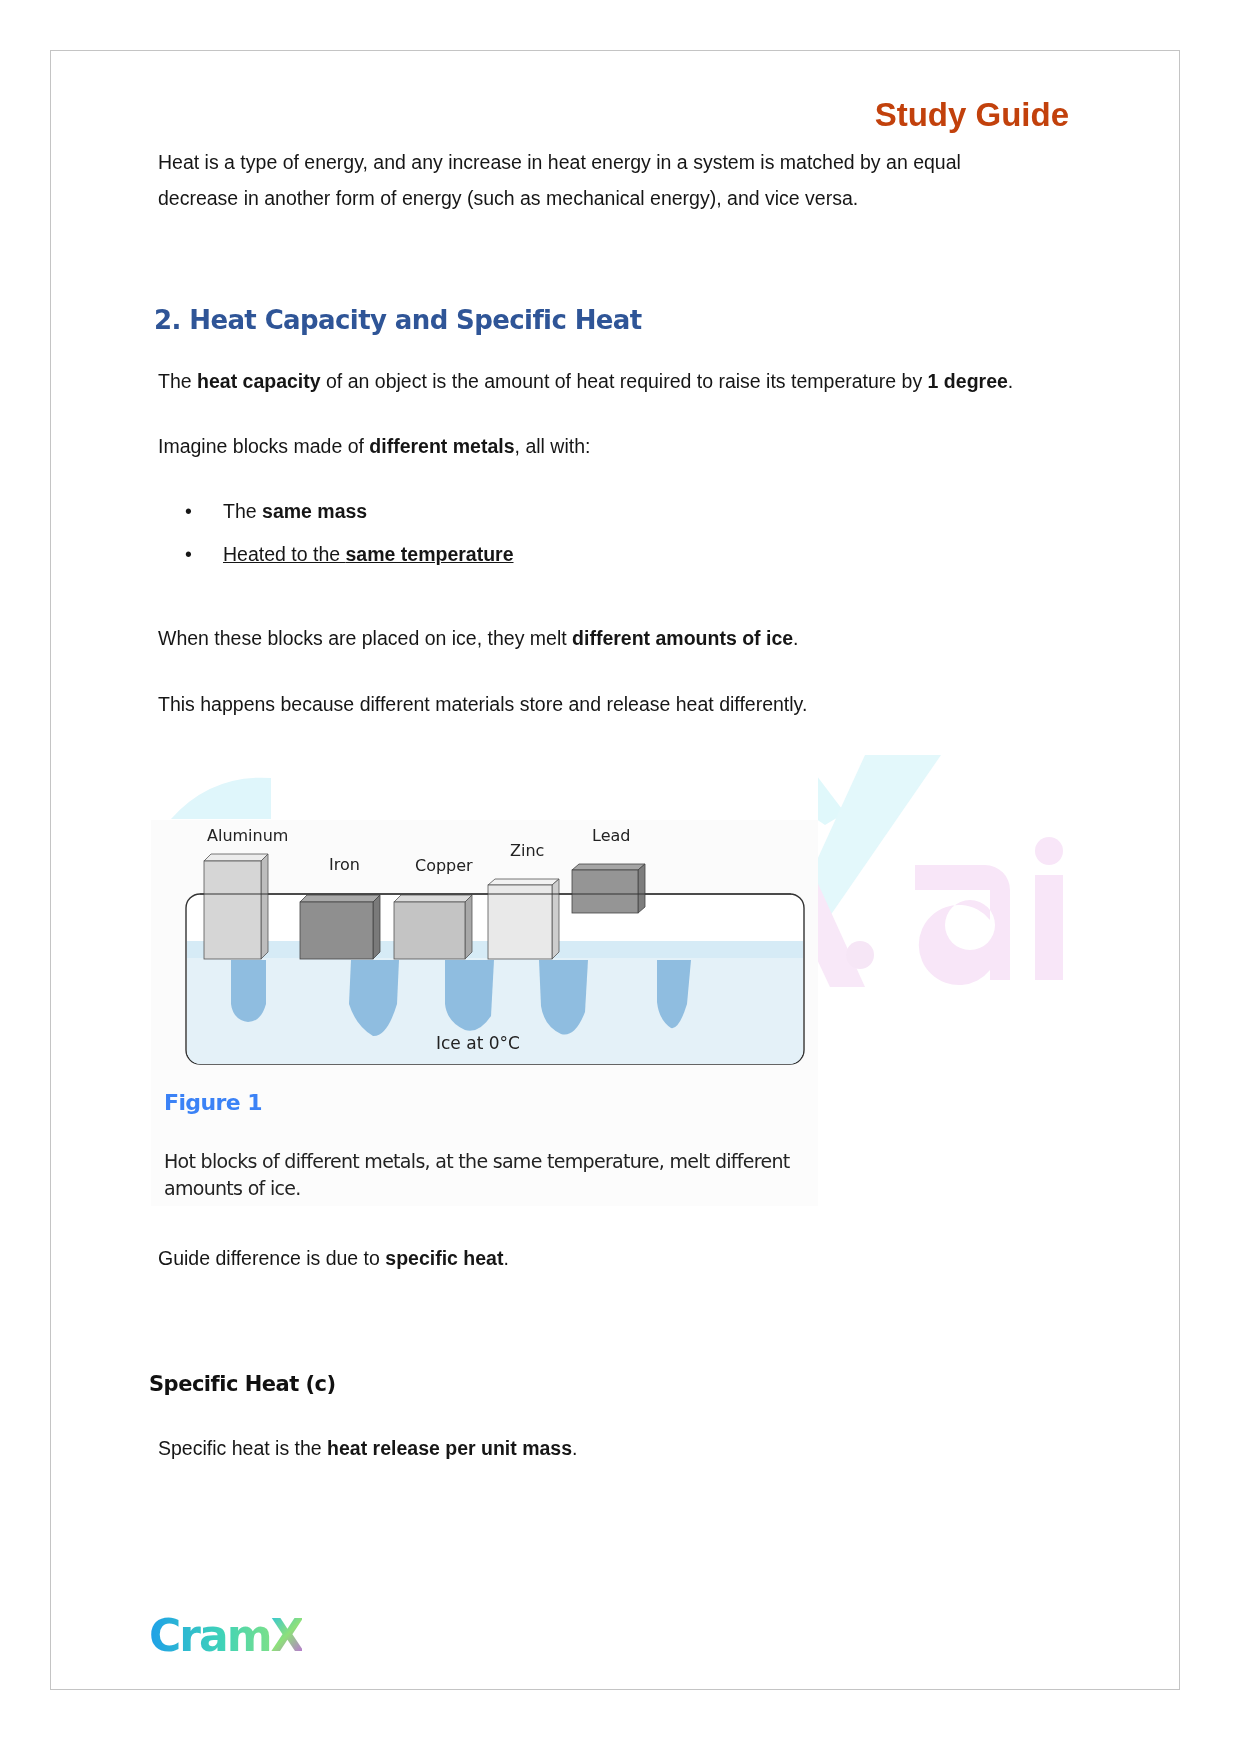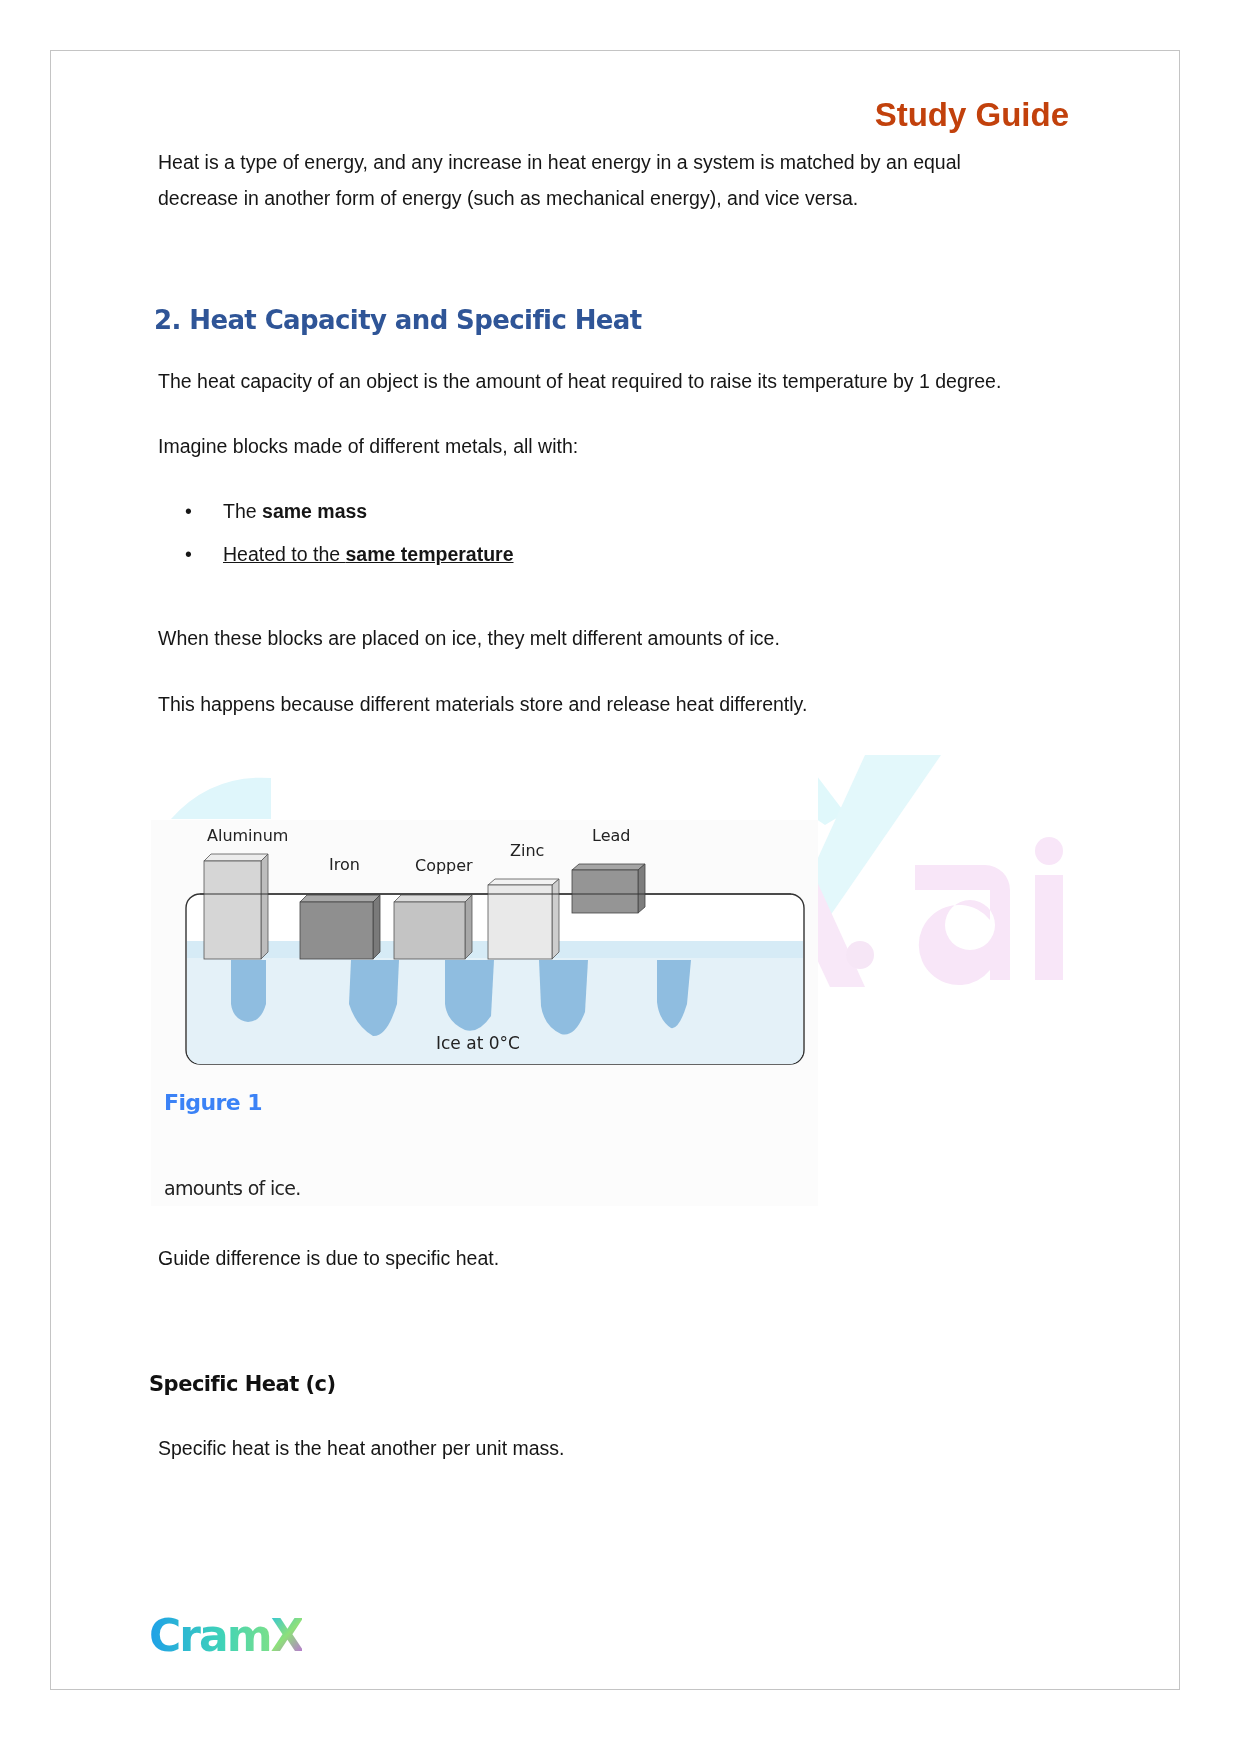--- a/index.html
+++ b/index.html
@@ -3,21 +3,21 @@
 <meta charset="utf-8">
 <style>
   html, body { margin:0; padding:0; background:#ffffff; }
   body { width:1241px; height:1754px; position:relative; overflow:hidden;
          font-family:"Liberation Sans", sans-serif; color:#111; }
   .page-frame { position:absolute; left:50px; top:50px; width:1130px; height:1640px;
                 border:1.5px solid #c4c4c4; box-sizing:border-box; }
   .doc-title { position:absolute; right:164px; top:88px; font-size:33px; font-weight:bold;
                color:#c2410c; margin:8px; }
   .p { position:absolute; left:158px; font-size:19.5px; line-height:36px; margin:0; color:#161616; }
-  .p b { font-weight:normal;text-align:center; }
+  .p b { font-weight:bold;text-align:center; }
   .section-heading { position:absolute; left:149px; top:300px; margin:5px; font-size:26px;
                      font-weight:bold; color:#2f5597; font-family:"DejaVu Sans", sans-serif;
                      letter-spacing:-0.6px; }
   .sub-heading { position:absolute; left:149px; top:1372px; margin:0; font-size:21px; font-weight:bold;
                  color:#111; font-family:"DejaVu Sans", sans-serif; letter-spacing:-0.5px; }
   .bullet { position:absolute; left:185px; font-size:19.5px; color:#161616; }
   .bullet .dot { display:inline-block; width:38px; }
   .figure { position:absolute; left:151px; top:754px; width:667px; height:452px; }
   .fig-caption-area { position:absolute; left:151px; top:1070px; width:667px; height:136px; background:#fcfcfc; }
   .fig-label { position:absolute; left:164px; top:1090px; font-size:22px; font-weight:bold;
@@ -106,21 +106,21 @@
   <text x="56" y="87" font-size="16" fill="#222">Aluminum</text>
   <text x="178" y="116" font-size="16" fill="#222">Iron</text>
   <text x="264" y="117" font-size="16" fill="#222">Copper</text>
   <text x="359" y="102" font-size="16" fill="#222">Zinc</text>
   <text x="441" y="87" font-size="16" fill="#222">Lead</text>
   <text x="285" y="295" font-size="17" fill="#222">Ice at 0°C</text>
 </svg>
 
 <div class="fig-caption-area"></div>
 <p class="fig-label">Figure 1</p>
-<p class="fig-text"><br><span>amounts of ice.</span></p>
+<p class="fig-text"><span>Hot blocks of different metals, at the same temperature, melt different</span><br><span>amounts of ice.</span></p>
 
 <p class="p" style="top:1240px;"><span>Guide difference is due to </span><b>specific heat</b><span>.</span></p>
 
 <h3 class="sub-heading">Specific Heat (c)</h3>
 
-<p class="p" style="top:1430px;"><span>Specific heat is the </span><b>heat another per unit mass</b><span>.</span></p>
+<p class="p" style="top:1430px;"><span>Specific heat is the </span><b>heat release per unit mass</b><span>.</span></p>
 
 <div class="logo"><span class="cram">Cram</span><span class="x">X</span></div>
 
 </body></html>

